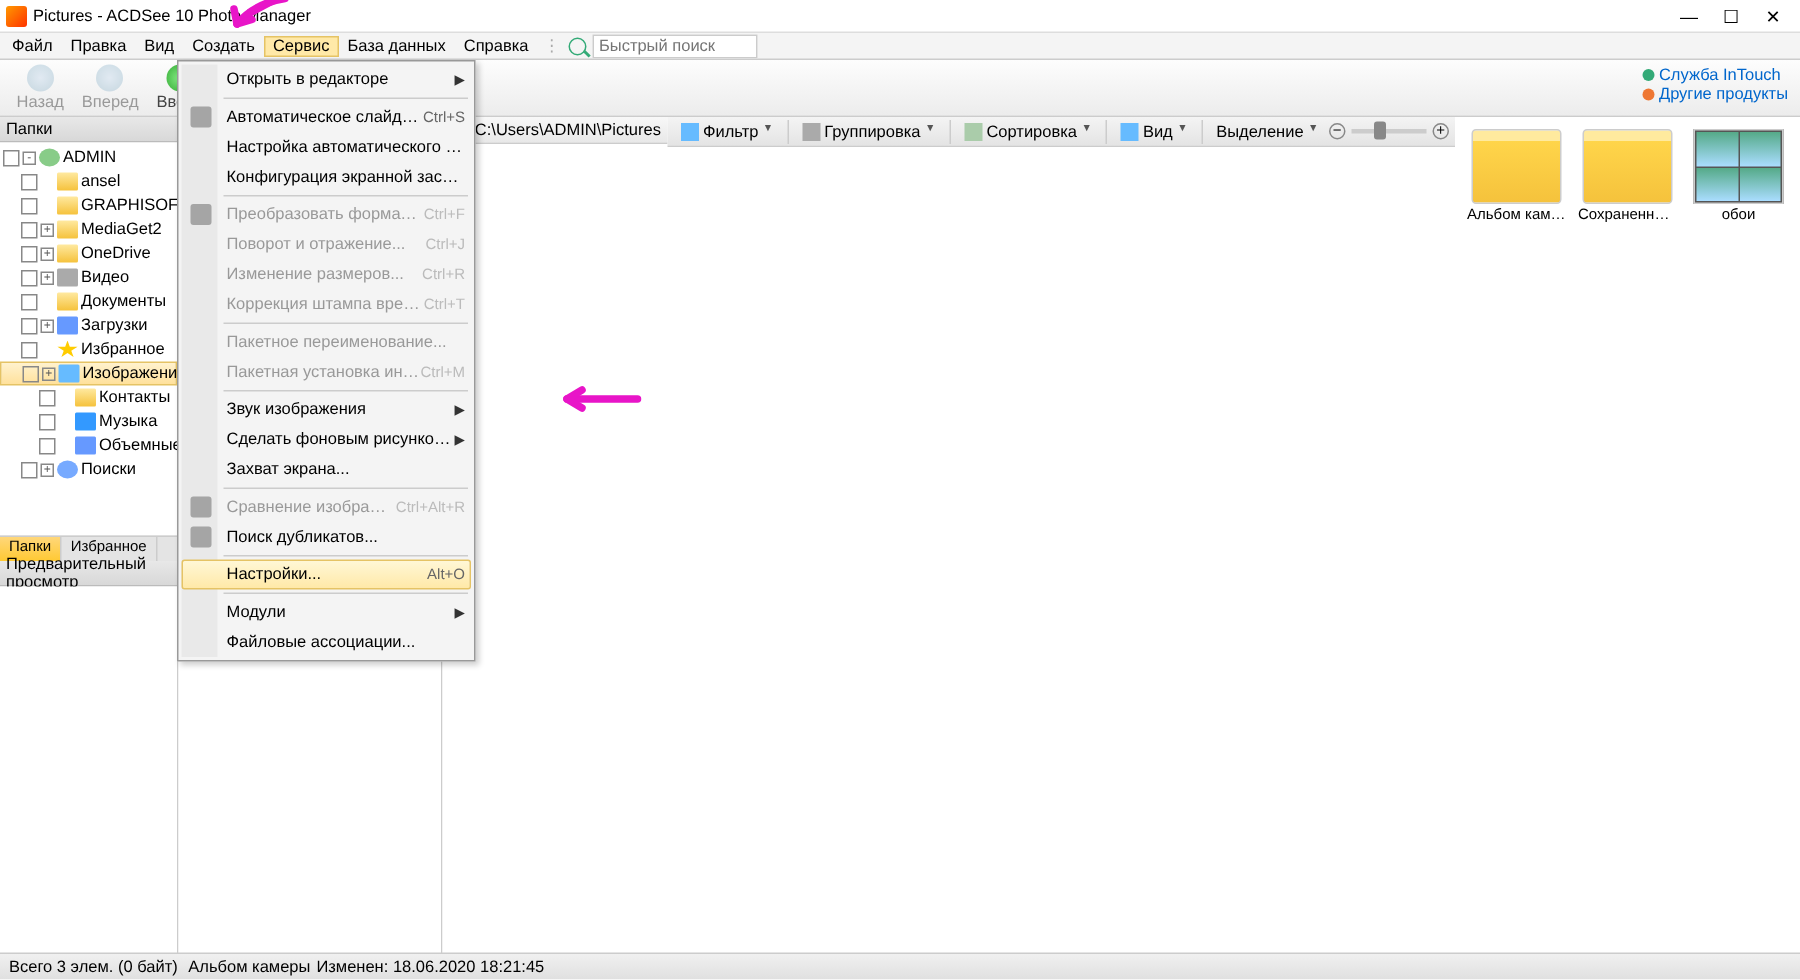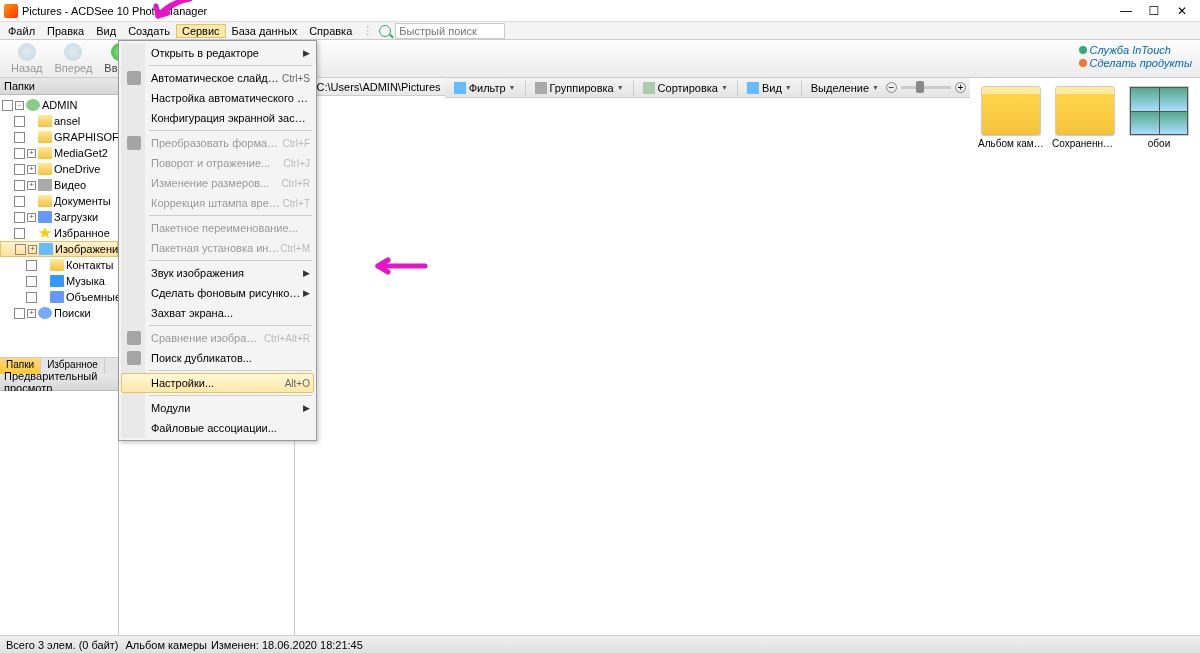--- a/index.html
+++ b/index.html
@@ -28,21 +28,21 @@
 .ddrow.dis .sc{color:#bbb;}
 .ddsep { height:1px; background:#ccc; margin:2px 2px 2px 28px; }
 .ddicon{position:absolute;left:6px;width:14px;height:14px;background:#888;border-radius:2px;opacity:.7;}
 .toolbar { height:38px; background:linear-gradient(#fdfdfd,#ececec); border-bottom:1px solid #ccc; display:flex; align-items:center; padding:0 6px; gap:2px; position:relative;}
 .tbtn { display:flex; flex-direction:column; align-items:center; padding:2px 5px; cursor:default; font-size:10px; color:#444;}
 .tbtn .ic { width:18px;height:18px;border-radius:50%;margin-bottom:1px;}
 .tbtn.dis{opacity:.5;}
 .ic.back{background:radial-gradient(#cde,#9bc);}
 .ic.fwd{background:radial-gradient(#cde,#9bc);}
 .ic.up{background:radial-gradient(#8e8,#3a3);}
-.rightlinks { position:absolute; right:8px; top:4px; display:flex; flex-direction:column; gap:1px; font-size:10px;font-style:italic;}
+.rightlinks { position:absolute; right:8px; top:4px; display:flex; flex-direction:column; gap:1px; font-size:10px;}
 .rightlinks a{color:#0066cc;text-decoration:none;display:flex;align-items:center;gap:3px;}
 .rightlinks .dot{width:8px;height:8px;border-radius:50%;}
 .content { display:flex; height:570px; }
 .leftcol { width:119px; background:#fff; display:flex; flex-direction:column; border-right:1px solid #ccc;}
 .panehdr { height:17px; background:linear-gradient(#e8e8e8,#d8d8d8); border-bottom:1px solid #bbb; display:flex; align-items:center; padding:0 4px; font-size:10px; }
 .panehdr .ttl{flex:1;}
 .panehdr .pbtn{width:12px;height:12px;display:flex;align-items:center;justify-content:center;font-size:9px;color:#555;margin-left:1px;}
 .tree { flex:1; background:#fff; overflow:hidden; font-size:11px; padding:2px 0;}
 .tn { display:flex; align-items:center; height:16px; padding:0 2px; white-space:nowrap;}
 .tn.sel { background:linear-gradient(#fff2ce,#ffe19c); border:1px solid #e5c365;}
@@ -61,21 +61,21 @@
 .tabs { height:17px; display:flex; background:#e4e4e4; border-top:1px solid #ccc;}
 .tab { padding:1px 6px; font-size:10px; cursor:default; border-right:1px solid #ccc;}
 .tab.active{background:linear-gradient(#ffd77a,#ffc933);}
 .midcol { width:197px; display:flex; flex-direction:column; border-right:1px solid #ccc;}
 .midtop { height:179px; background:#fff; border-bottom:1px solid #ccc;}
 .midbot { flex:1; background:#fff;}
 .rightcol { flex:1; display:flex; flex-direction:row; background:#fff;}
 .addr { height:18px; background:linear-gradient(#f8f8f8,#e8e8e8); border-bottom:1px solid #ccc; display:flex; align-items:center; padding:0 4px; gap:4px;}
 .addr .fic{width:14px;height:12px;}
 .filterbar { height:20px; background:linear-gradient(#f4f4f4,#e4e4e4); border-bottom:1px solid #ccc; display:flex; align-items:center; padding:0 4px; gap:2px; font-size:10px;}
-.fbtn { display:flex; align-items:center; gap:3px; padding:1px 5px; cursor:default;}
+.fbtn { display:flex; gap:3px; padding:1px 5px; cursor:default;}
 .fbtn .fi{width:12px;height:12px;}
 .fbtn .dd{font-size:7px;color:#555;}
 .fsep{width:1px;height:16px;background:#ccc;margin:0 2px;}
 .zoom{margin-left:auto;display:flex;align-items:center;gap:4px;}
 .zoom .z{width:11px;height:11px;border:1px solid #888;border-radius:50%;display:flex;align-items:center;justify-content:center;font-size:10px;line-height:1;}
 .zoom .track{width:50px;height:3px;background:#ccc;position:relative;}
 .zoom .thumb{position:absolute;width:8px;height:12px;background:#888;top:-5px;left:15px;border-radius:2px;}
 .thumbs { flex:1; background:#fff; padding:8px; display:flex; gap:8px; align-items:flex-start;}
 .thumb { width:66px; display:flex; flex-direction:column; align-items:center; gap:2px;}
 .thumb .img{width:60px;height:50px;border:1px solid #ccc;}
@@ -144,21 +144,21 @@
       <div class="ic" style="background:#aaa"></div>
       <span>Получить</span>
     </div>
   <div class="rightlinks">
     <a>
         <span class="dot" style="background:#3a7"></span>
         <span>Служба InTouch</span>
       </a>
     <a>
         <span class="dot" style="background:#e73"></span>
-        <span>Сделать продукты</span>
+        <span>Другие продукты</span>
       </a>
   </div>
 </div>
 
 <div class="dropdown">
   <div class="iconstrip"></div>
   <div id="ddc">
       <div class="ddrow">
         <span class="lbl">Открыть в редакторе</span>
         <span class="ar">▶</span>

